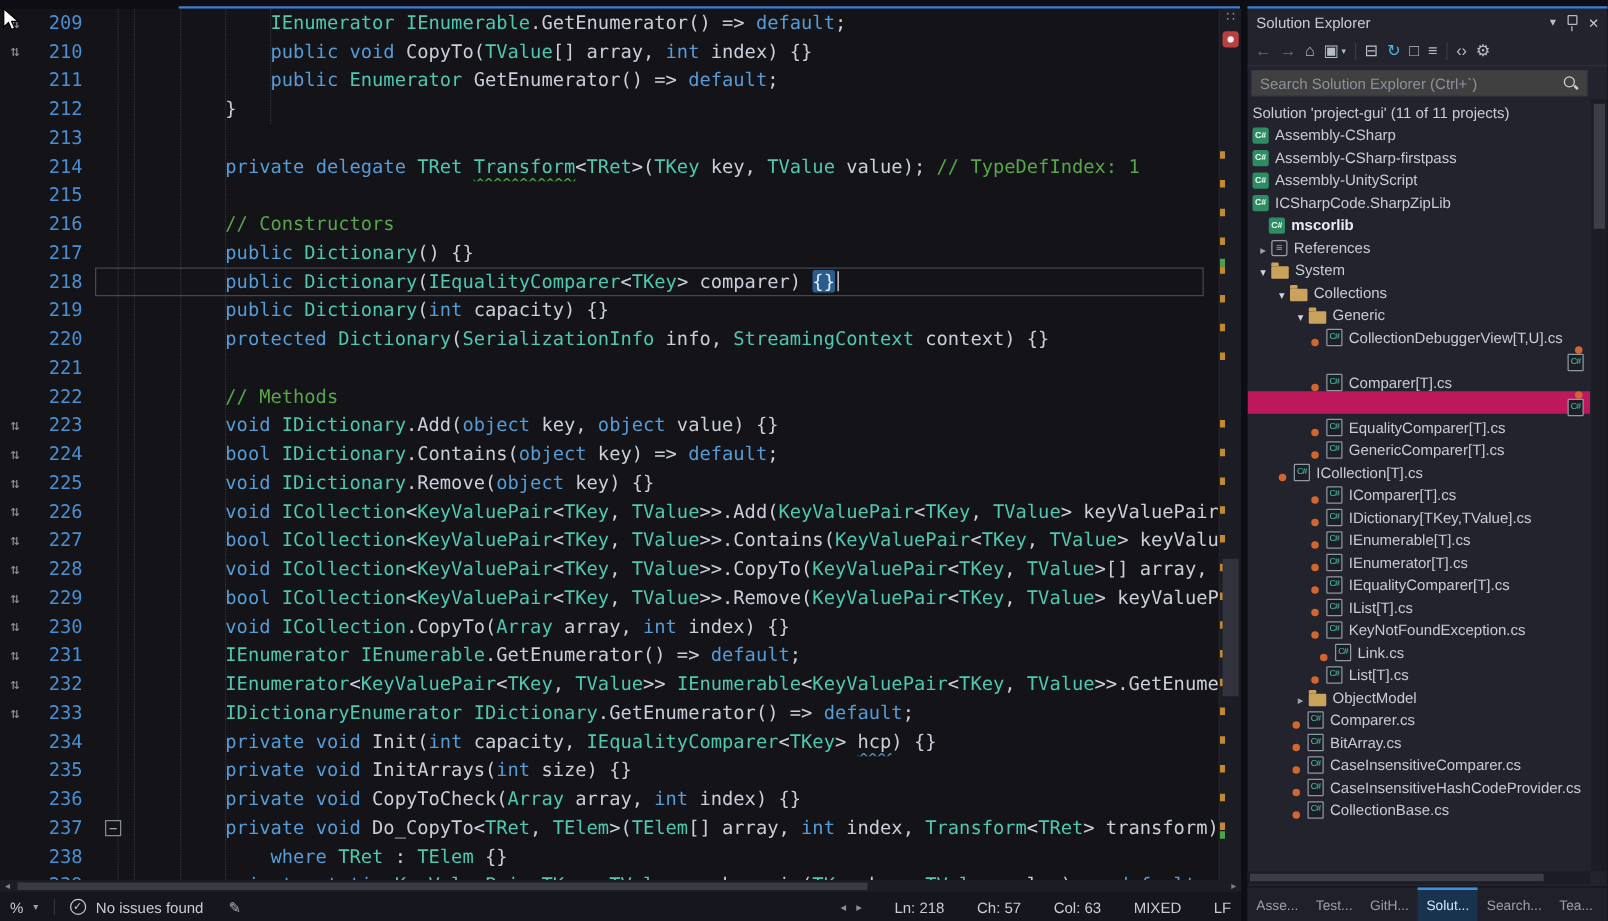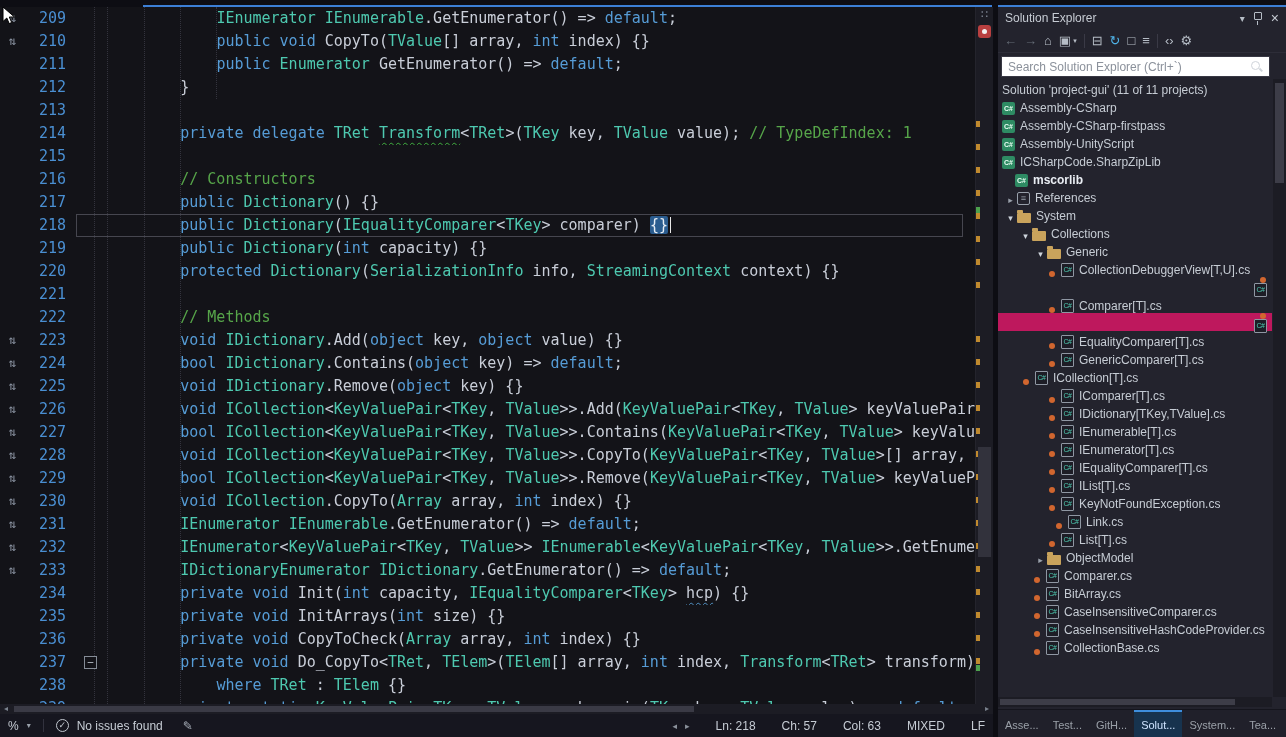--- a/index.html
+++ b/index.html
@@ -60,21 +60,21 @@
   .pin::after{content:"";position:absolute;left:2px;top:8px;width:1px;height:4px;background:#b6bdc6;}
   .pt-close{font-size:14px;color:#c6cbd3;line-height:1;}
 
   .ptoolbar{height:24px;display:flex;align-items:center;gap:7px;padding:0 6px;border-bottom:1px solid #2d2d38;}
   .tb-ic{font-size:13px;color:#b6bdc6;line-height:1;}
   .tb-ic.dim{color:#666d78}
   .tb-ic.accent{color:#4fb3e8}
   .tb-sep{width:1px;height:14px;background:#3a3a46;}
   .tb-caret{font-size:7px;color:#b6bdc6;margin-left:-5px;}
 
-  .psearch{height:21px;margin:3px 16px 3px 3px;background:#ffffff;border:1px solid #383844;display:flex;align-items:center;padding:0 6px;color:#8b919b;font-size:12px;}
+  .psearch{height:21px;margin:3px 16px 3px 3px;background:#404040;border:1px solid #383844;display:flex;align-items:center;padding:0 6px;color:#8b919b;font-size:12px;}
   .psearch .txt{flex:1;white-space:nowrap;overflow:hidden;}
   .mag{width:13px;height:13px;position:relative;flex:none;}
   .mag::before{content:"";position:absolute;left:1px;top:1px;width:7px;height:7px;border:1.5px solid #cfd4da;border-radius:50%;}
   .mag::after{content:"";position:absolute;left:9px;top:9px;width:4px;height:1.5px;background:#cfd4da;transform:rotate(45deg);}
 
   .ptree{position:absolute;top:72px;left:0;right:14px;bottom:40px;overflow:hidden;font-size:12px;color:#c6ccd4;}
   .trow{height:18px;display:flex;align-items:flex-end;white-space:nowrap;}
   .trow.sel{background:#be185d;color:#fff;flex-direction:column;}
   .trow.bold{font-weight:bold;color:#e9edf3;}
   .arr{width:13px;flex:none;font-size:9px;color:#9aa1ab;text-align:center;}
@@ -388,21 +388,21 @@
       <div class="pvthumb"></div>
     </div>
     <div class="phscroll">
       <div class="phthumb"></div>
     </div>
     <div class="ptabs" id="ptabs">
         <div class="ptab">Asse...</div>
         <div class="ptab">Test...</div>
         <div class="ptab">GitH...</div>
         <div class="ptab active">Solut...</div>
-        <div class="ptab">System...</div>
+        <div class="ptab">Search...</div>
         <div class="ptab">Tea...</div>
       </div>
   </div>
 
   <svg class="mcursor" width="14" height="20" viewBox="0 0 14 20">
     <polygon points="1,1 1,15.5 4.8,12 7.2,17.6 9.7,16.5 7.3,11 12.5,11" fill="#ffffff" stroke="#000000" stroke-width="1"></polygon>
   </svg>
 
 </div>
 

